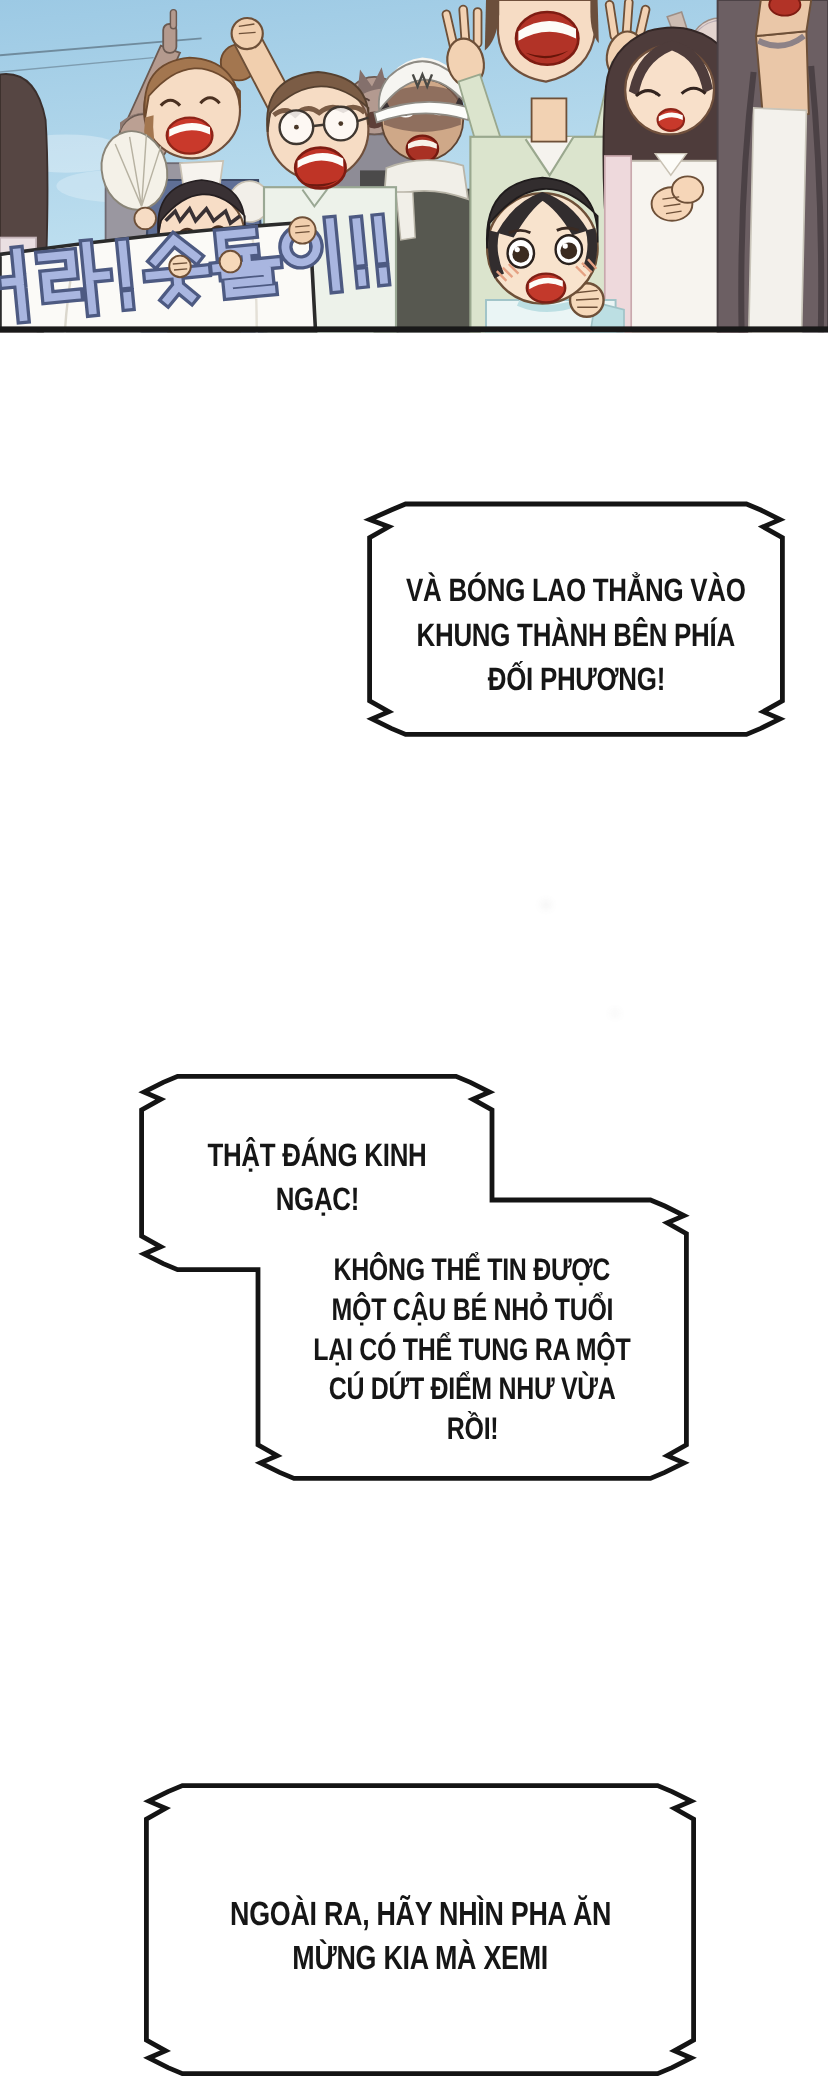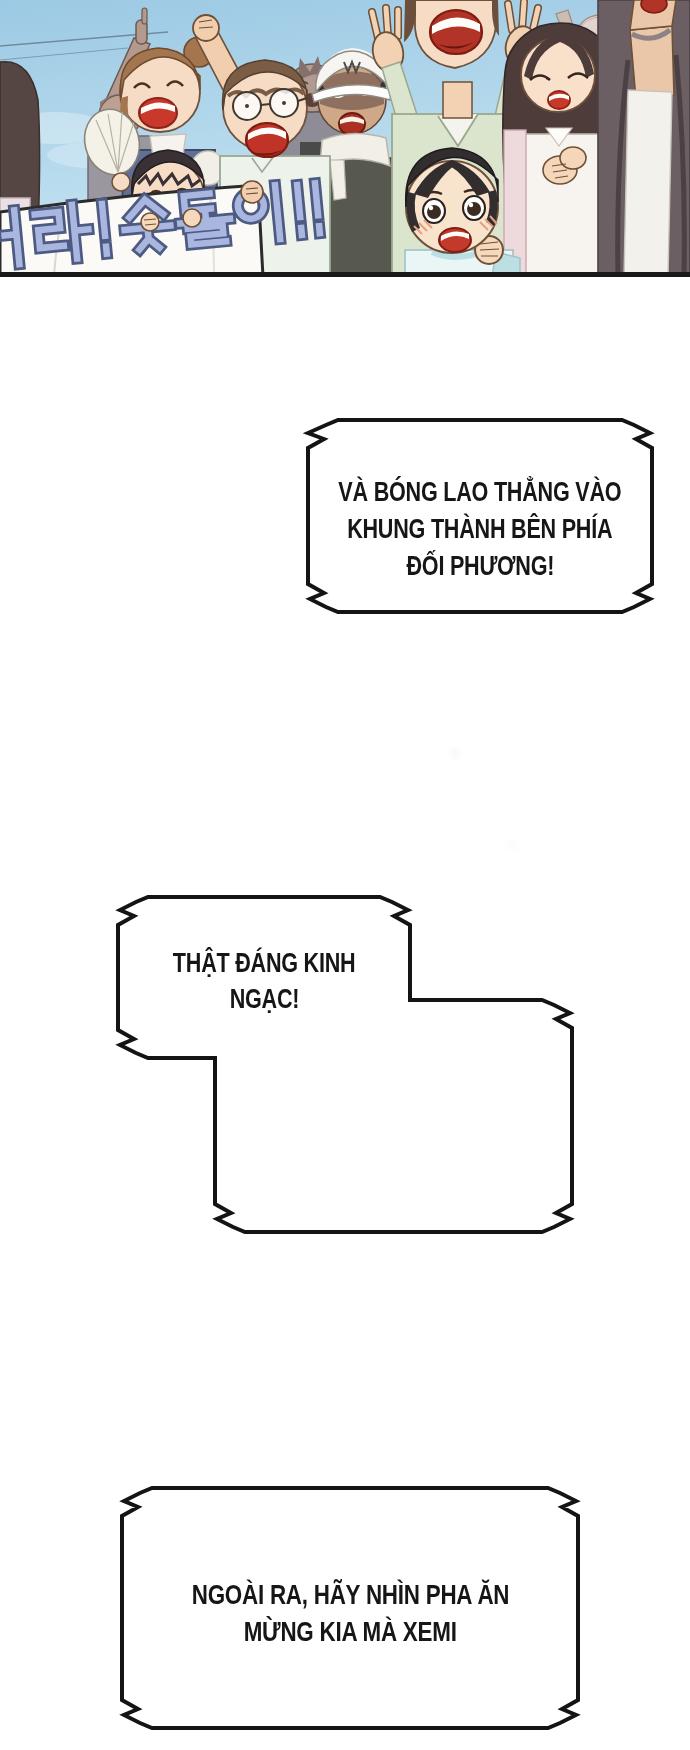--- a/index.html
+++ b/index.html
@@ -276,19 +276,26 @@
     <div class="line">VÀ BÓNG LAO THẲNG VÀO</div>
     <div class="line">KHUNG THÀNH BÊN PHÍA</div>
     <div class="line">ĐỐI PHƯƠNG!</div>
   </div>
 
   <div class="bubble-text t2a">
     <div class="line">THẬT ĐÁNG KINH</div>
     <div class="line">NGẠC!</div>
   </div>
 
+  <div class="bubble-text t2b">
+    <div class="line">KHÔNG THỂ TIN ĐƯỢC</div>
+    <div class="line">MỘT CẬU BÉ NHỎ TUỔI</div>
+    <div class="line">LẠI CÓ THỂ TUNG RA MỘT</div>
+    <div class="line">CÚ DỨT ĐIỂM NHƯ VỪA</div>
+    <div class="line">RỒI!</div>
+  </div>
 
   <div class="bubble-text t3">
     <div class="line">NGOÀI RA, HÃY NHÌN PHA ĂN</div>
     <div class="line">MỪNG KIA MÀ XEMI</div>
   </div>
 
 </div>
 
 </body></html>

